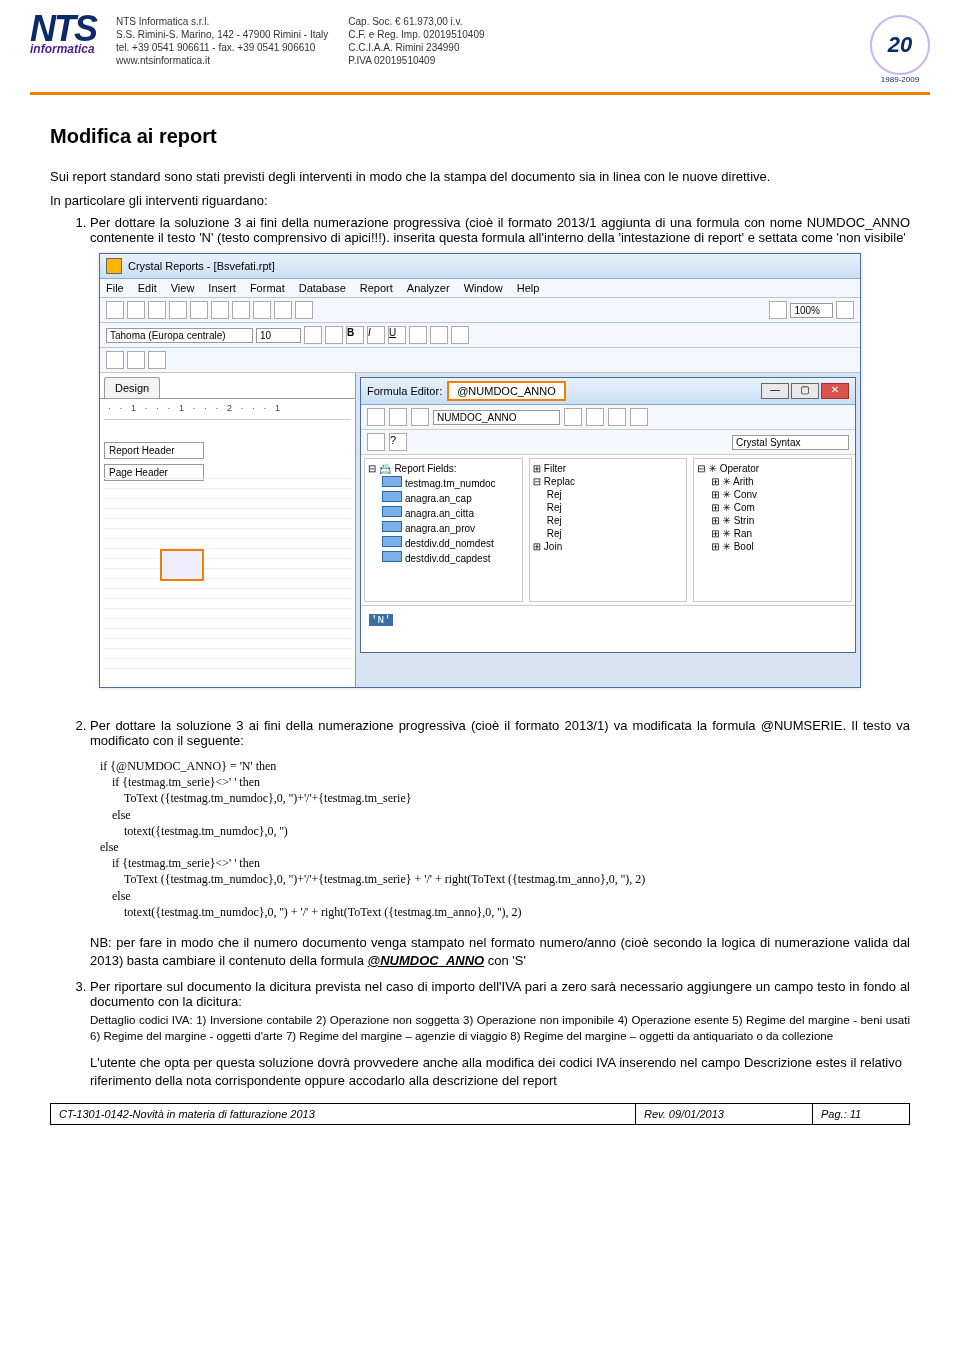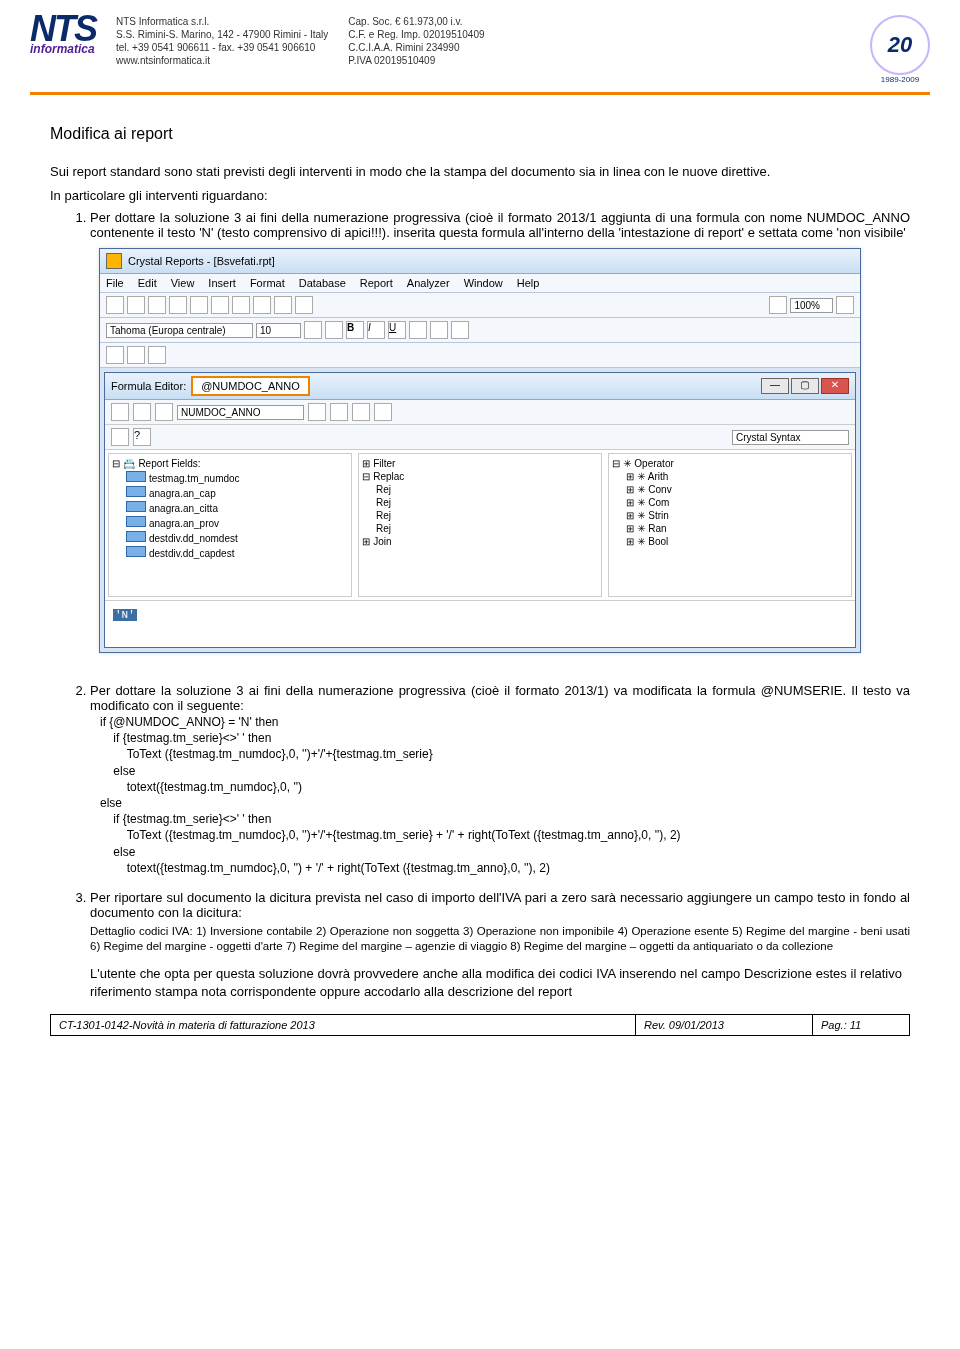--- a/index.html
+++ b/index.html
@@ -6,21 +6,21 @@
 .page{width:960px;margin:0 auto;padding:10px 30px 0 30px;box-sizing:border-box}
 .header{display:flex;align-items:flex-start;gap:20px;padding:5px 0 8px 0;border-bottom:3px solid #f08000}
 .logo{font-weight:900;font-style:italic;font-size:36px;color:#0a2a6a;letter-spacing:-2px;line-height:0.8}
 .logo-sub{font-size:12px;font-weight:700;color:#4c1d95;font-style:italic;margin-top:-2px}
 .hdr-col{font-size:10px;line-height:1.3;color:#333}
 .seal{margin-left:auto}
 .seal-circle{width:56px;height:56px;border-radius:50%;border:2px solid #c4b5fd;display:flex;align-items:center;justify-content:center}
 .seal-inner{font-size:22px;font-weight:900;font-style:italic;color:#0a2a6a}
 .seal-sub{font-size:8px;color:#0a2a6a;text-align:center}
 .content{padding:30px 20px 0 20px}
-h2{font-size:16px;font-weight:400;margin:0 0 20px 0}
+h2{font-size:20px;font-weight:700;margin:0 0 20px 0}
 p{margin:0 8px 6px 0;line-height:1.35;text-align:justify}
 ol{margin:2px 0;padding-left:40px}
 ol li{margin-bottom:6px;text-align:justify}
 
 
 .shot{width:760px;margin:8px auto 30px auto;border:1px solid #4b6b9e;background:#e8effa;font-size:11px;font-family:Tahoma,Arial,sans-serif;color:#000;box-shadow:0 0 4px rgba(0,0,0,0.15)}
 .titlebar{background:linear-gradient(#e9f2fb,#c9dff4);padding:4px 6px;display:flex;align-items:center;gap:6px;border-bottom:1px solid #8fa9c8}
 .cr-ico{width:14px;height:14px;background:#ffb400;border:1px solid #666;display:inline-block}
 .menubar{background:#f4f8fd;padding:3px 6px;display:flex;gap:14px;border-bottom:1px solid #b8c6d9}
 .toolbar{background:#f4f8fd;padding:3px 6px;display:flex;gap:3px;align-items:center;border-bottom:1px solid #b8c6d9;font-size:10px}
@@ -44,21 +44,21 @@
 .fe-tb{padding:3px 6px;display:flex;gap:4px;align-items:center;border-bottom:1px solid #ccc;background:#f4f8fd}
 .fe-name-hl{border:2px solid #f08000;padding:2px 8px;background:#fff;font-size:11px}
 .tree-split{display:flex;height:150px}
 .tree-col{flex:1;border:1px solid #ccc;margin:3px;padding:3px;font-size:10px;overflow:hidden;background:#fff}
 .tree-col .hdr{font-weight:400;padding:1px 0}
 .tree-col .fld{padding:1px 0 1px 14px}
 .fld-ico{display:inline-block;width:18px;height:9px;background:#7ab0e8;border:1px solid #2a6aa8;margin-right:3px;font-size:7px;color:#fff;text-align:center;line-height:8px}
 .code-area{border-top:1px solid #ccc;padding:8px;font-family:"Courier New",monospace;font-size:11px;height:30px;background:#fff}
 .hl-sel{background:#3a6ea5;color:#fff;padding:0 2px}
 
-pre.code{font-family:Liberation Sans, sans-serif;font-size:12px;line-height:1.35;margin:1px 0 14px 10px;white-space:pre-wrap}
+pre.code{font-family:Liberation Serif, serif;font-size:12px;line-height:1.35;margin:10px 0 14px 10px;white-space:pre-wrap}
 .note{text-align:justify;margin:0 0 10px 0}
 .small-block{font-size:11.5px;line-height:1.35;text-align:justify;margin:4px 0 10px 0}
 .foot{border:1px solid #000;display:flex;font-size:11px;margin-top:14px}
 .foot div{padding:4px 8px;border-right:1px solid #000}
 .foot div:last-child{border-right:none}
 .foot .c1{flex:1;}
 .u{text-decoration:underline}
 .b{font-weight:700}
 .i{font-style:italic}
 </style>
@@ -139,20 +139,30 @@
     <span class="tb-ico"></span>
     <span class="tb-ico"></span>
    </div>
    <div class="toolbar">
     <span class="tb-ico"></span>
     <span class="tb-ico"></span>
     <span class="tb-ico"></span>
    </div>
 
    <div class="main-split">
+    <div class="left-pane">
+     <span class="tab-design">Design</span>
+     <div class="canvas">
+      <div class="ruler">· · 1 · · · 1 · · · 2 · · · 1</div>
+      <div class="sec-label" style="position:absolute;left:4px;top:40px;width:90px">Report Header</div>
+      <div class="sec-label" style="position:absolute;left:4px;top:62px;width:90px">Page Header</div>
+      <div class="grid-area"></div>
+      <div class="fieldbox"></div>
+     </div>
+    </div>
 
     <div class="right-pane">
      <div class="fe-win">
       <div class="fe-title">
        <span>Formula Editor:</span>
        <span class="fe-name-hl">@NUMDOC_ANNO</span>
        <span class="spacer"></span>
        <div class="win-btns">
         <span class="win-btn">—</span>
         <span class="win-btn">▢</span>
@@ -217,25 +227,28 @@
     <pre class="code">if {@NUMDOC_ANNO} = 'N' then
     if {testmag.tm_serie}&lt;&gt;' ' then
         ToText ({testmag.tm_numdoc},0, '')+'/'+{testmag.tm_serie}
     else
         totext({testmag.tm_numdoc},0, '')
 else
     if {testmag.tm_serie}&lt;&gt;' ' then
         ToText ({testmag.tm_numdoc},0, '')+'/'+{testmag.tm_serie} + '/' + right(ToText ({testmag.tm_anno},0, ''), 2)
     else
         totext({testmag.tm_numdoc},0, '') + '/' + right(ToText ({testmag.tm_anno},0, ''), 2)</pre>
+    <p class="note">
+     <span>NB: per fare in modo che il numero documento venga stampato nel formato numero/anno (cioè secondo la logica di numerazione valida dal 2013) basta cambiare il contenuto della formula </span><span class="u i b">@NUMDOC_ANNO</span><span> con 'S'</span>
+    </p>
    </li>
    <li>
     <span>Per riportare sul documento la dicitura prevista nel caso di importo dell'IVA pari a zero sarà necessario aggiungere un campo testo in fondo al documento con la dicitura:</span>
     <div class="small-block">Dettaglio codici IVA:     1) Inversione contabile     2) Operazione non soggetta     3) Operazione non imponibile     4) Operazione esente    5) Regime del margine - beni usati    6) Regime del margine - oggetti d'arte    7) Regime del margine – agenzie di viaggio    8) Regime del margine – oggetti da antiquariato o da collezione</div>
-    <p>L'utente che opta per questa soluzione dovrà provvedere anche alla modifica dei codici IVA inserendo nel campo Descrizione estes il relativo riferimento stampa nota corrispondente oppure accodarlo alla descrizione del report</p>
+    <p>L'utente che opta per questa soluzione dovrà provvedere anche alla modifica dei codici IVA inserendo nel campo Descrizione estes il relativo riferimento della nota corrispondente oppure accodarlo alla descrizione del report</p>
    </li>
   </ol>
 
   <div class="foot">
    <div class="c1 i">CT-1301-0142-Novità in materia di fatturazione 2013</div>
    <div class="i" style="width:160px">Rev. 09/01/2013</div>
    <div class="i" style="width:80px">Pag.: 11</div>
   </div>
  </div>
 </div>

